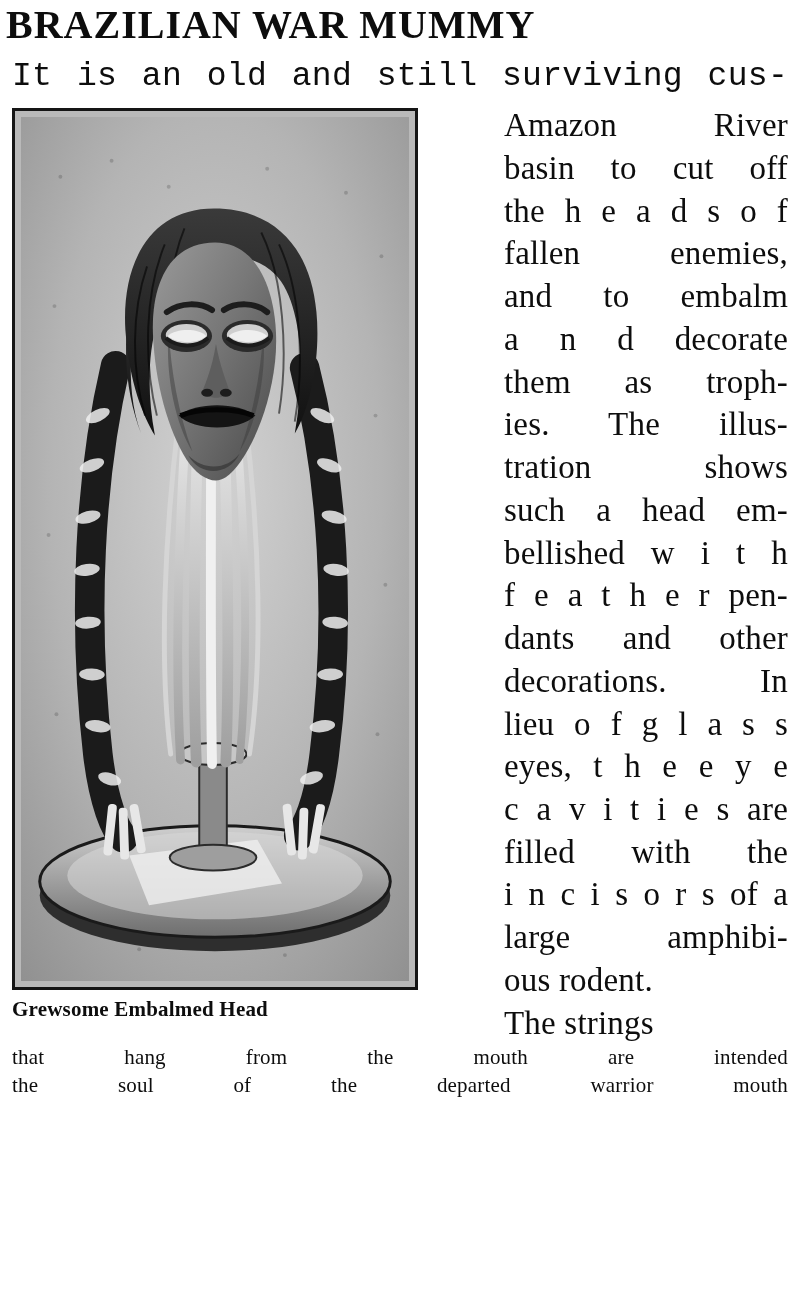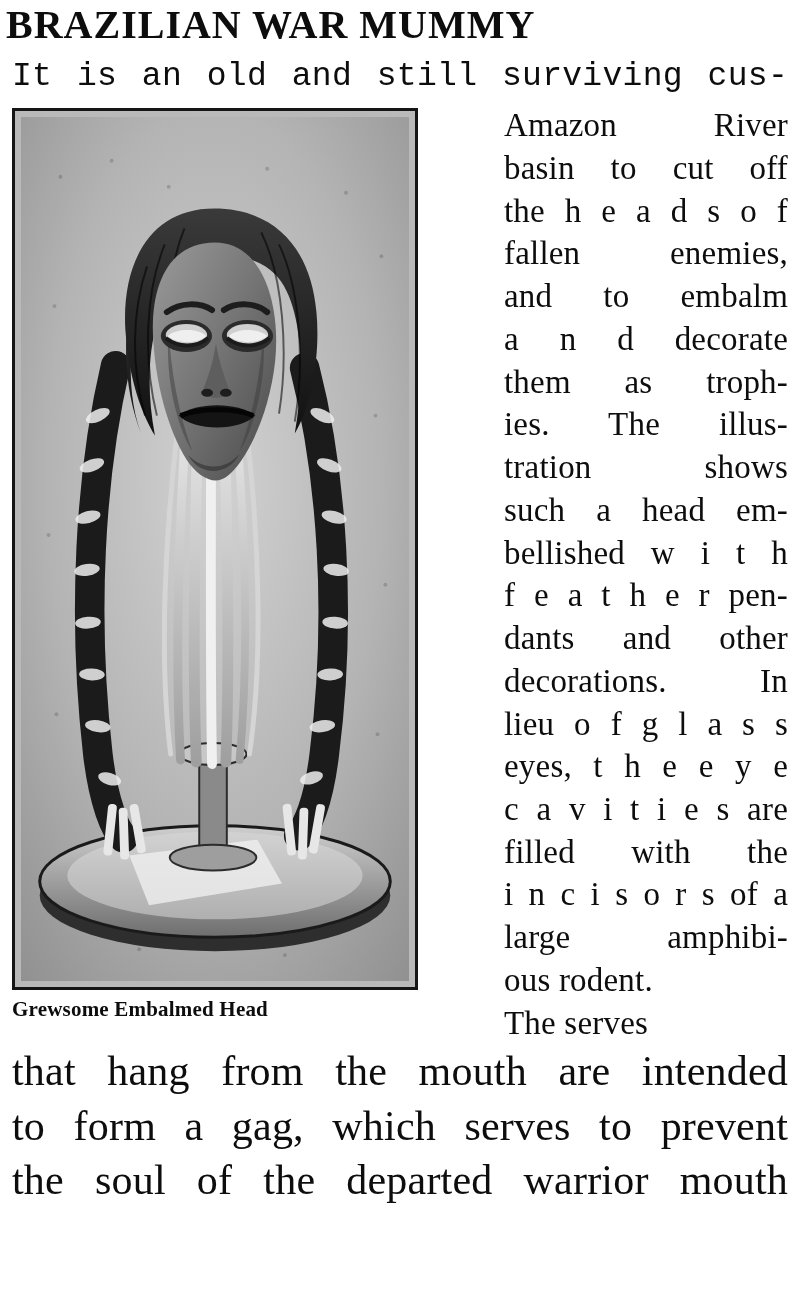--- a/index.html
+++ b/index.html
@@ -91,21 +91,21 @@
     text-align-last: justify;
     white-space: nowrap;
   }
   .col-text .ln.last {
     text-align-last: left;
   }
 
   
   .tail {
     clear: both;
-    font-size: 42px;
+    font-size: 21px;
     line-height: 1.295;
     margin: 0 6px;
     letter-spacing: 0.2px;
   }
   .tail .ln {
     display: block;
     text-align: justify;
     text-align-last: justify;
     white-space: nowrap;
   }
@@ -296,24 +296,23 @@
       <span class="ln">f e a t h e r pen-</span>
       <span class="ln">dants and other</span>
       <span class="ln">decorations. In</span>
       <span class="ln">lieu o f g l a s s</span>
       <span class="ln">eyes, t h e e y e</span>
       <span class="ln">c a v i t i e s are</span>
       <span class="ln">filled with the</span>
       <span class="ln">i n c i s o r s of a</span>
       <span class="ln">large amphibi-</span>
       <span class="ln last">ous rodent.</span>
-      <span class="ln last">The    serves</span>
+      <span class="ln last">The    strings</span>
     </div>
 
   </div>
 
   <div class="tail">
     <span class="ln">that hang from the mouth are intended</span>
-    <span class="ln">to form a gag, which serves to prevent</span>
     <span class="ln">the soul of the departed warrior mouth</span>
   </div>
 
 </div>
 
 </body></html>

